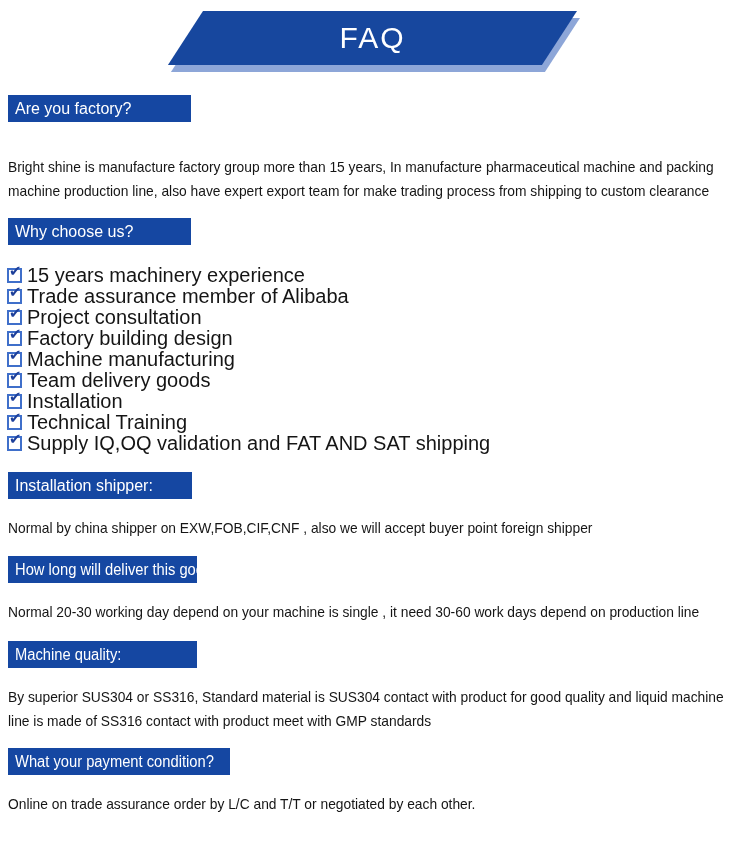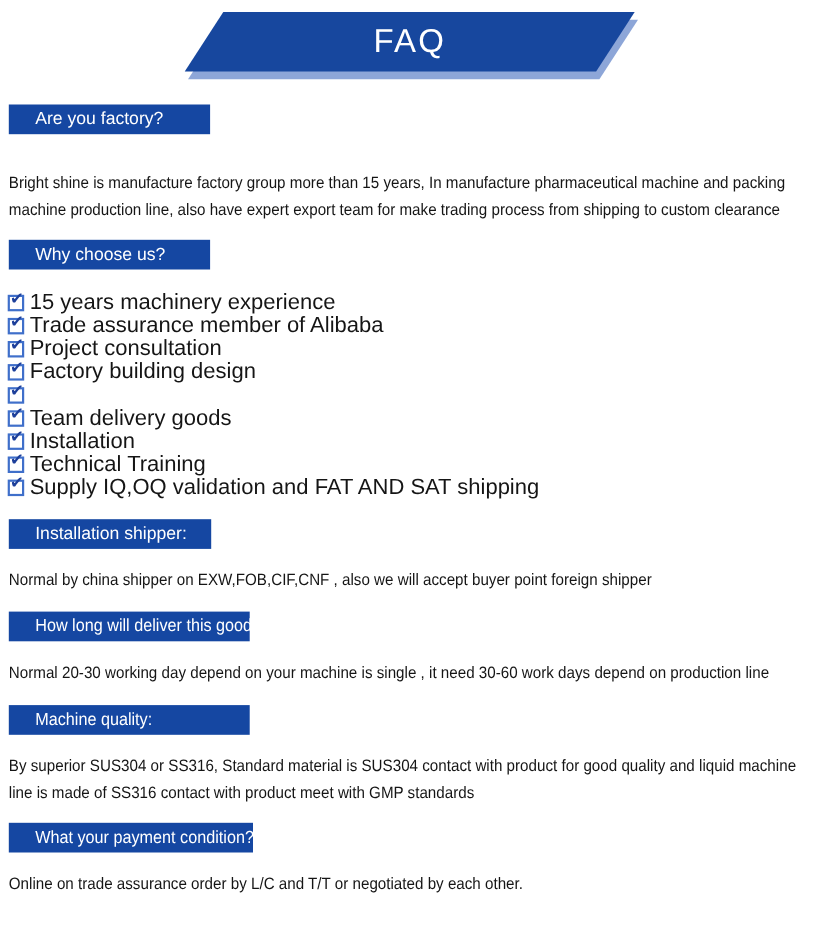--- a/index.html
+++ b/index.html
@@ -22,28 +22,28 @@
     display:flex;align-items:center;justify-content:center;
   }
   .banner-text{
     transform:skewX(33deg);color:#ffffff;font-size:30px;
     letter-spacing:2px;font-weight:400;
   }
 
   
   .sec-head{
     margin-left:8px;background:#1547a2;color:#ffffff;
-    font-size:16px;height:27px;line-height:27px;padding-left:24px;
+    font-size:16px;height:27px;line-height:27px;padding-left:7px;
     box-sizing:border-box;
   }
   .sec-head .hd{display:inline-block;}
   .sec-head.cond .hd{transform:scaleX(0.92);transform-origin:0 50%;white-space:nowrap;}
   .w183{width:183px;}
   .w184{width:184px;}
-  .w219{width:219px;}
+  .w219{width:189px;}
   .w222{width:222px;}
 
   
   .para{margin-left:8px;font-size:15px;line-height:24px;color:#151515;}
   .para .ln{display:block;white-space:nowrap;transform:scaleX(0.92);transform-origin:0 0;}
 
   
   .checklist{margin-left:7px;margin-top:20px;}
   .check-row{display:flex;align-items:center;height:21px;font-size:20px;color:#151515;}
   .check-icon{
@@ -96,20 +96,21 @@
     <div class="check-row">
       <span class="check-icon"></span>
       <span>Project consultation</span>
     </div>
     <div class="check-row">
       <span class="check-icon"></span>
       <span>Factory building design</span>
     </div>
     <div class="check-row">
       <span class="check-icon"></span>
+      <span>Machine manufacturing</span>
     </div>
     <div class="check-row">
       <span class="check-icon"></span>
       <span>Team delivery goods</span>
     </div>
     <div class="check-row">
       <span class="check-icon"></span>
       <span>Installation</span>
     </div>
     <div class="check-row">

